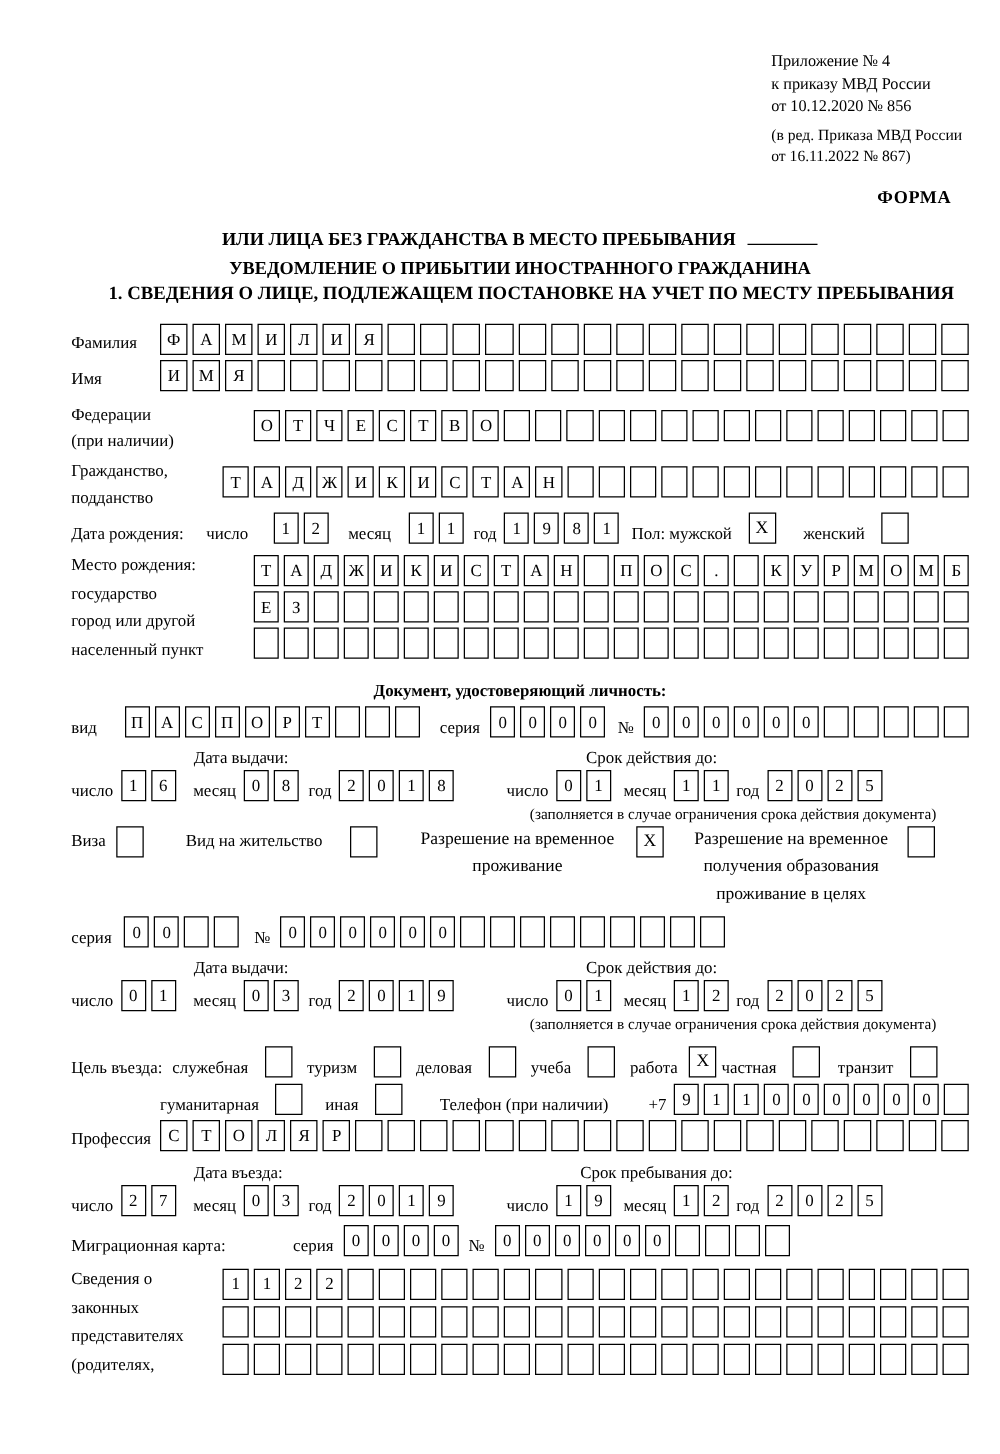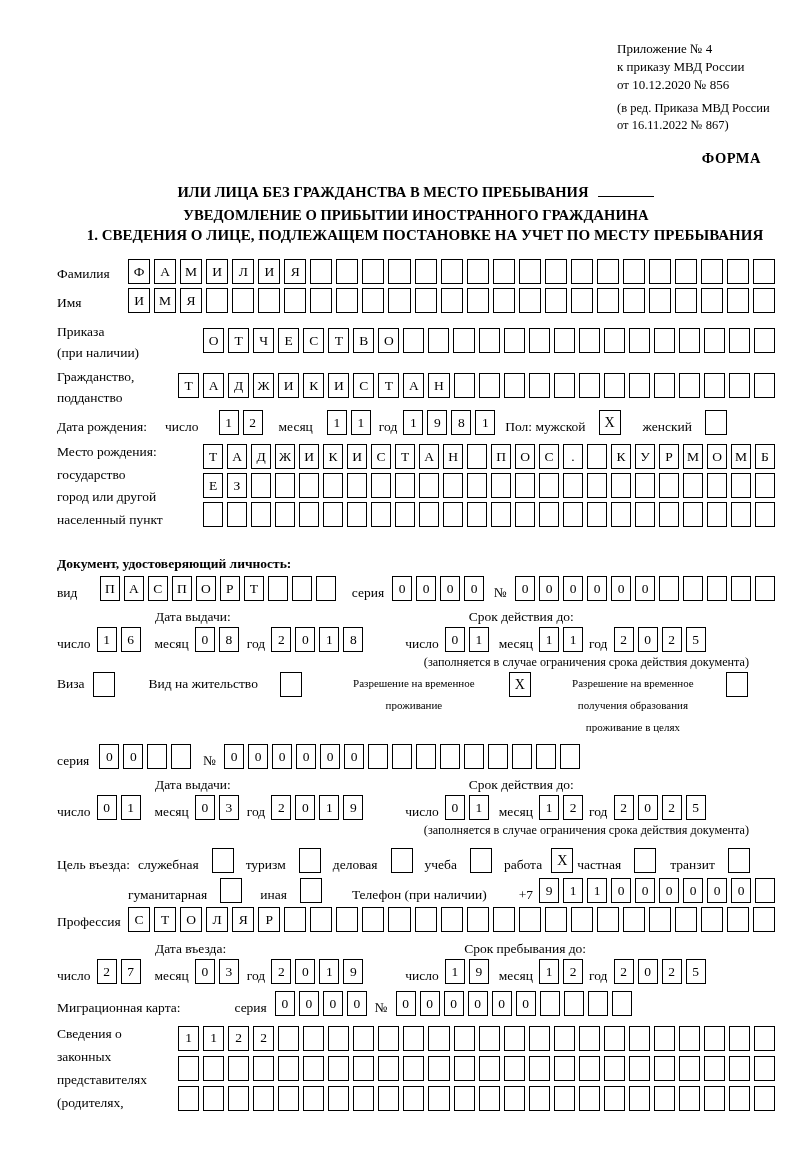--- a/index.html
+++ b/index.html
@@ -30,22 +30,22 @@
   .cb{
     flex:0 0 22px;width:22px;height:25px;box-sizing:border-box;border:1.8px solid #000;
     display:inline-flex;align-items:center;justify-content:center;font-size:14px;margin-left:7px;
   }
   .dhead{display:flex;font-size:13.5px;margin-top:8px;}
   .note{font-size:12.2px;line-height:15px;margin-top:3px;}
   .intro{font-size:13.5px;line-height:27px;margin-top:8px;}
   .perm{display:flex;align-items:flex-start;font-size:13.5px;margin-top:2px;}
   .perm .w{padding-top:4px;}
   .perm-item{display:flex;align-items:flex-start;}
-  .perm-label{text-align:center;line-height:22px;font-size:11px;}
-  .doc-heading{font-weight:bold;font-size:13.5px;margin-top:25px;}
+  .perm-label{text-align:center;line-height:22px;font-size:14px;}
+  .doc-heading{text-align:center;font-weight:bold;font-size:13.5px;margin-top:14px;}
   .stack{flex:1;}
   .stack .cells{margin-top:0;}
   .stack .cells + .cells{margin-top:4px;}
 </style>
 </head>
 <body>
 
 <div class="page">
 
   <div class="annex">
@@ -123,21 +123,21 @@
         <span class="cell"></span>
         <span class="cell"></span>
         <span class="cell"></span>
         <span class="cell"></span>
         <span class="cell"></span>
       </div>
   </div>
 
   <div class="frow" style="margin-top:5px">
     <div class="flabel" style="width:146px">
-      <div>Приказа</div>
+      <div>Федерации</div>
       <div>(при наличии)</div>
     </div>
     <div class="cells fill">
         <span class="cell">О</span>
         <span class="cell">Т</span>
         <span class="cell">Ч</span>
         <span class="cell">Е</span>
         <span class="cell">С</span>
         <span class="cell">Т</span>
         <span class="cell">В</span>

